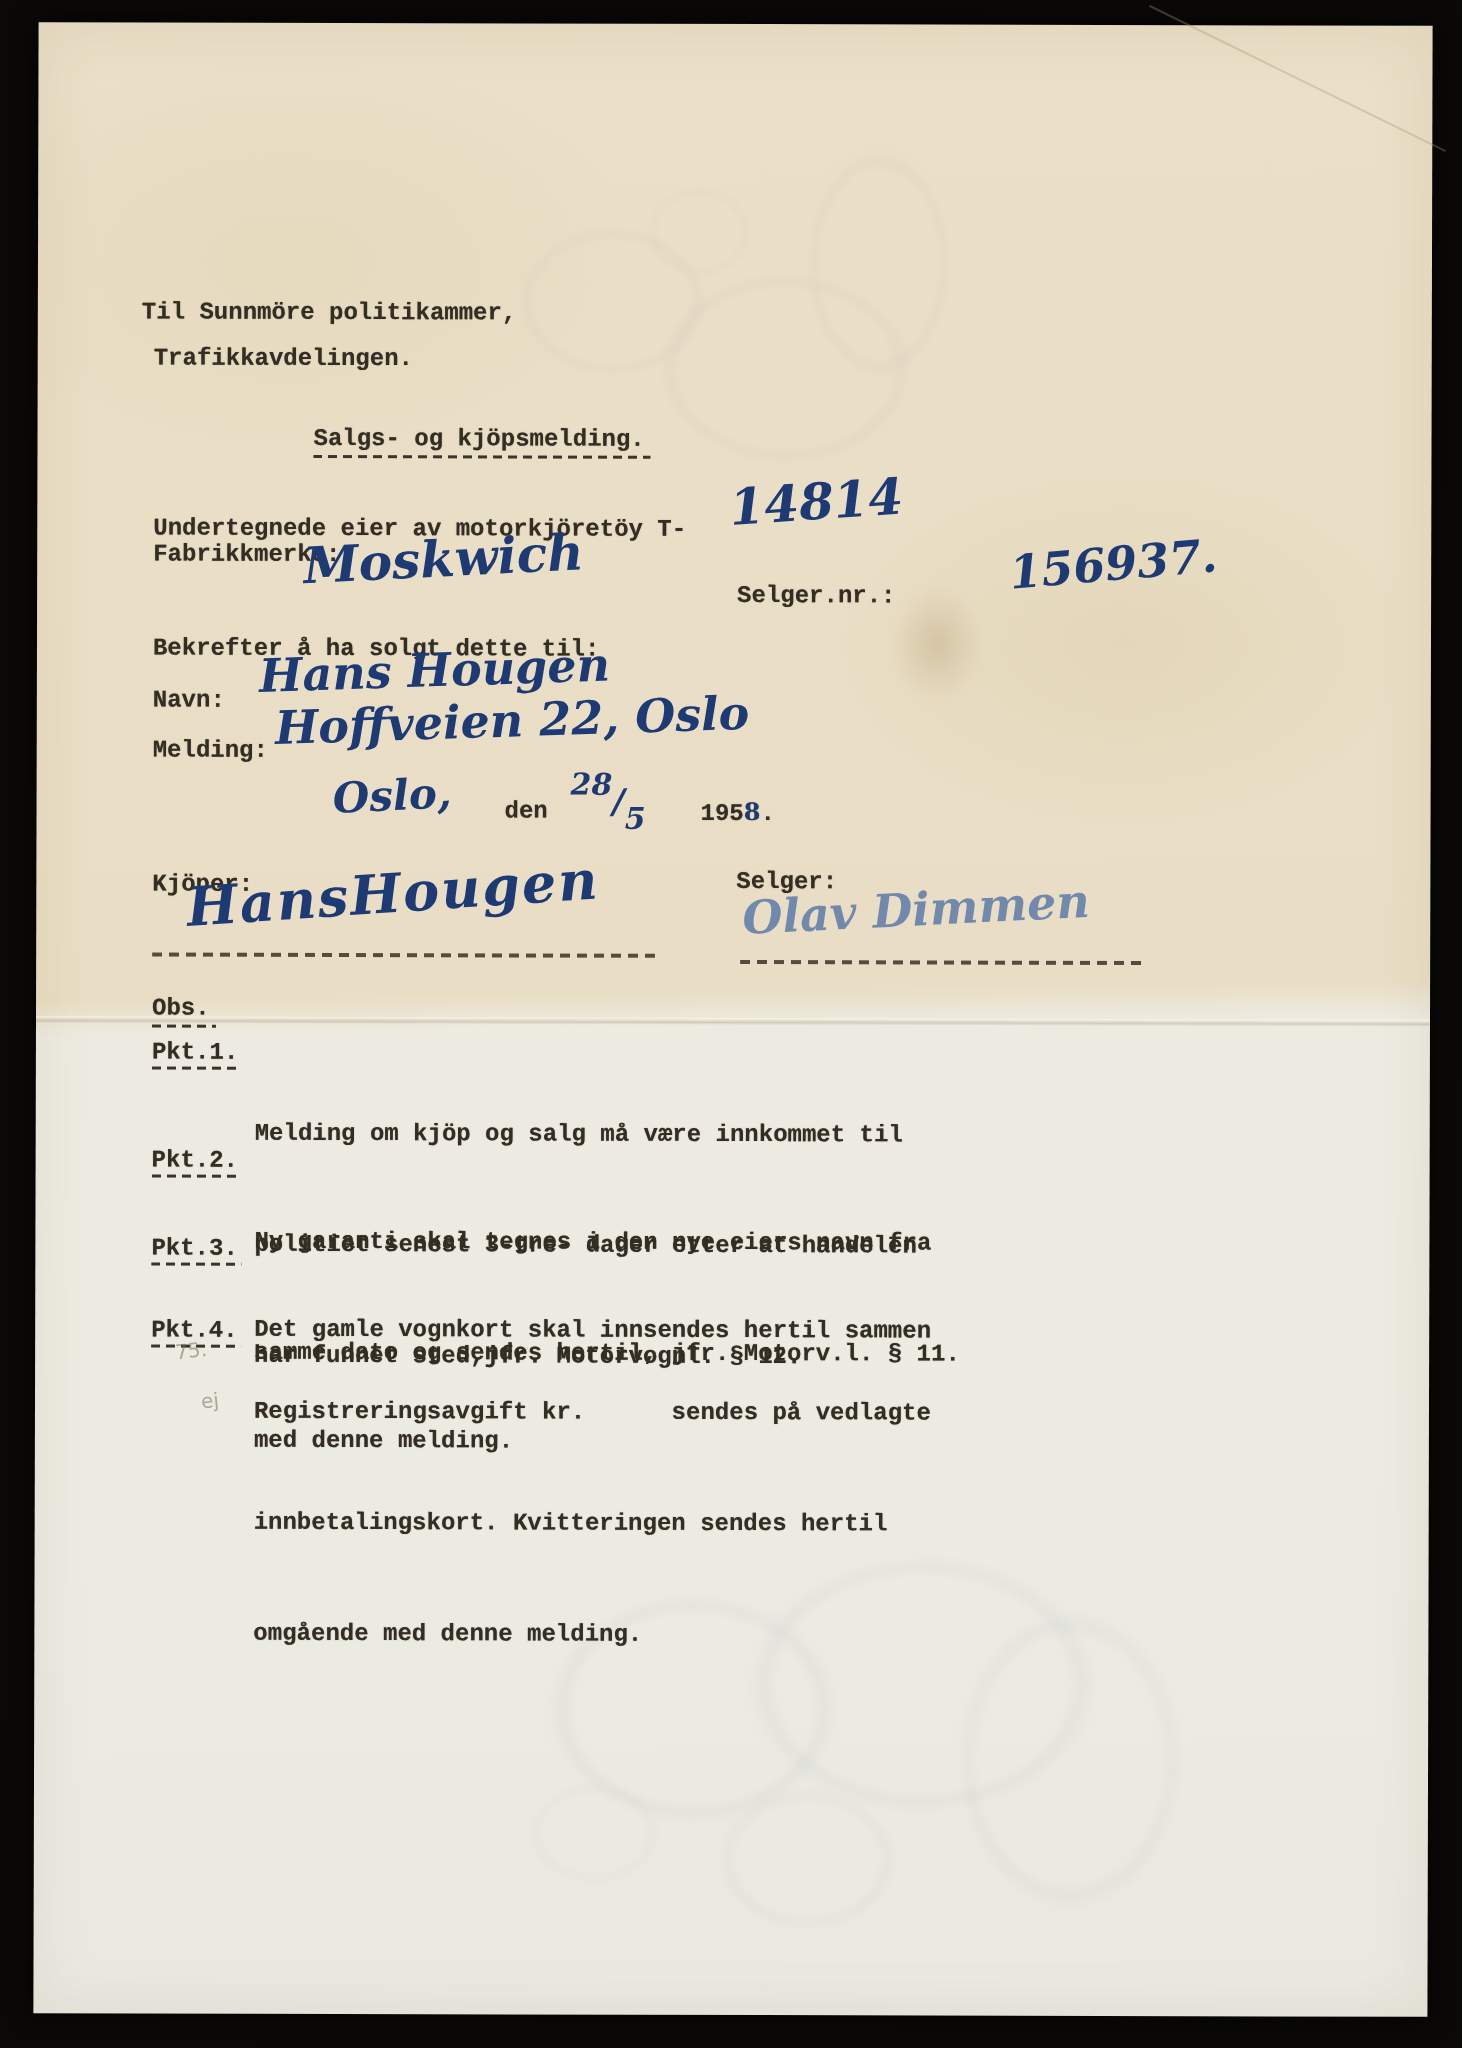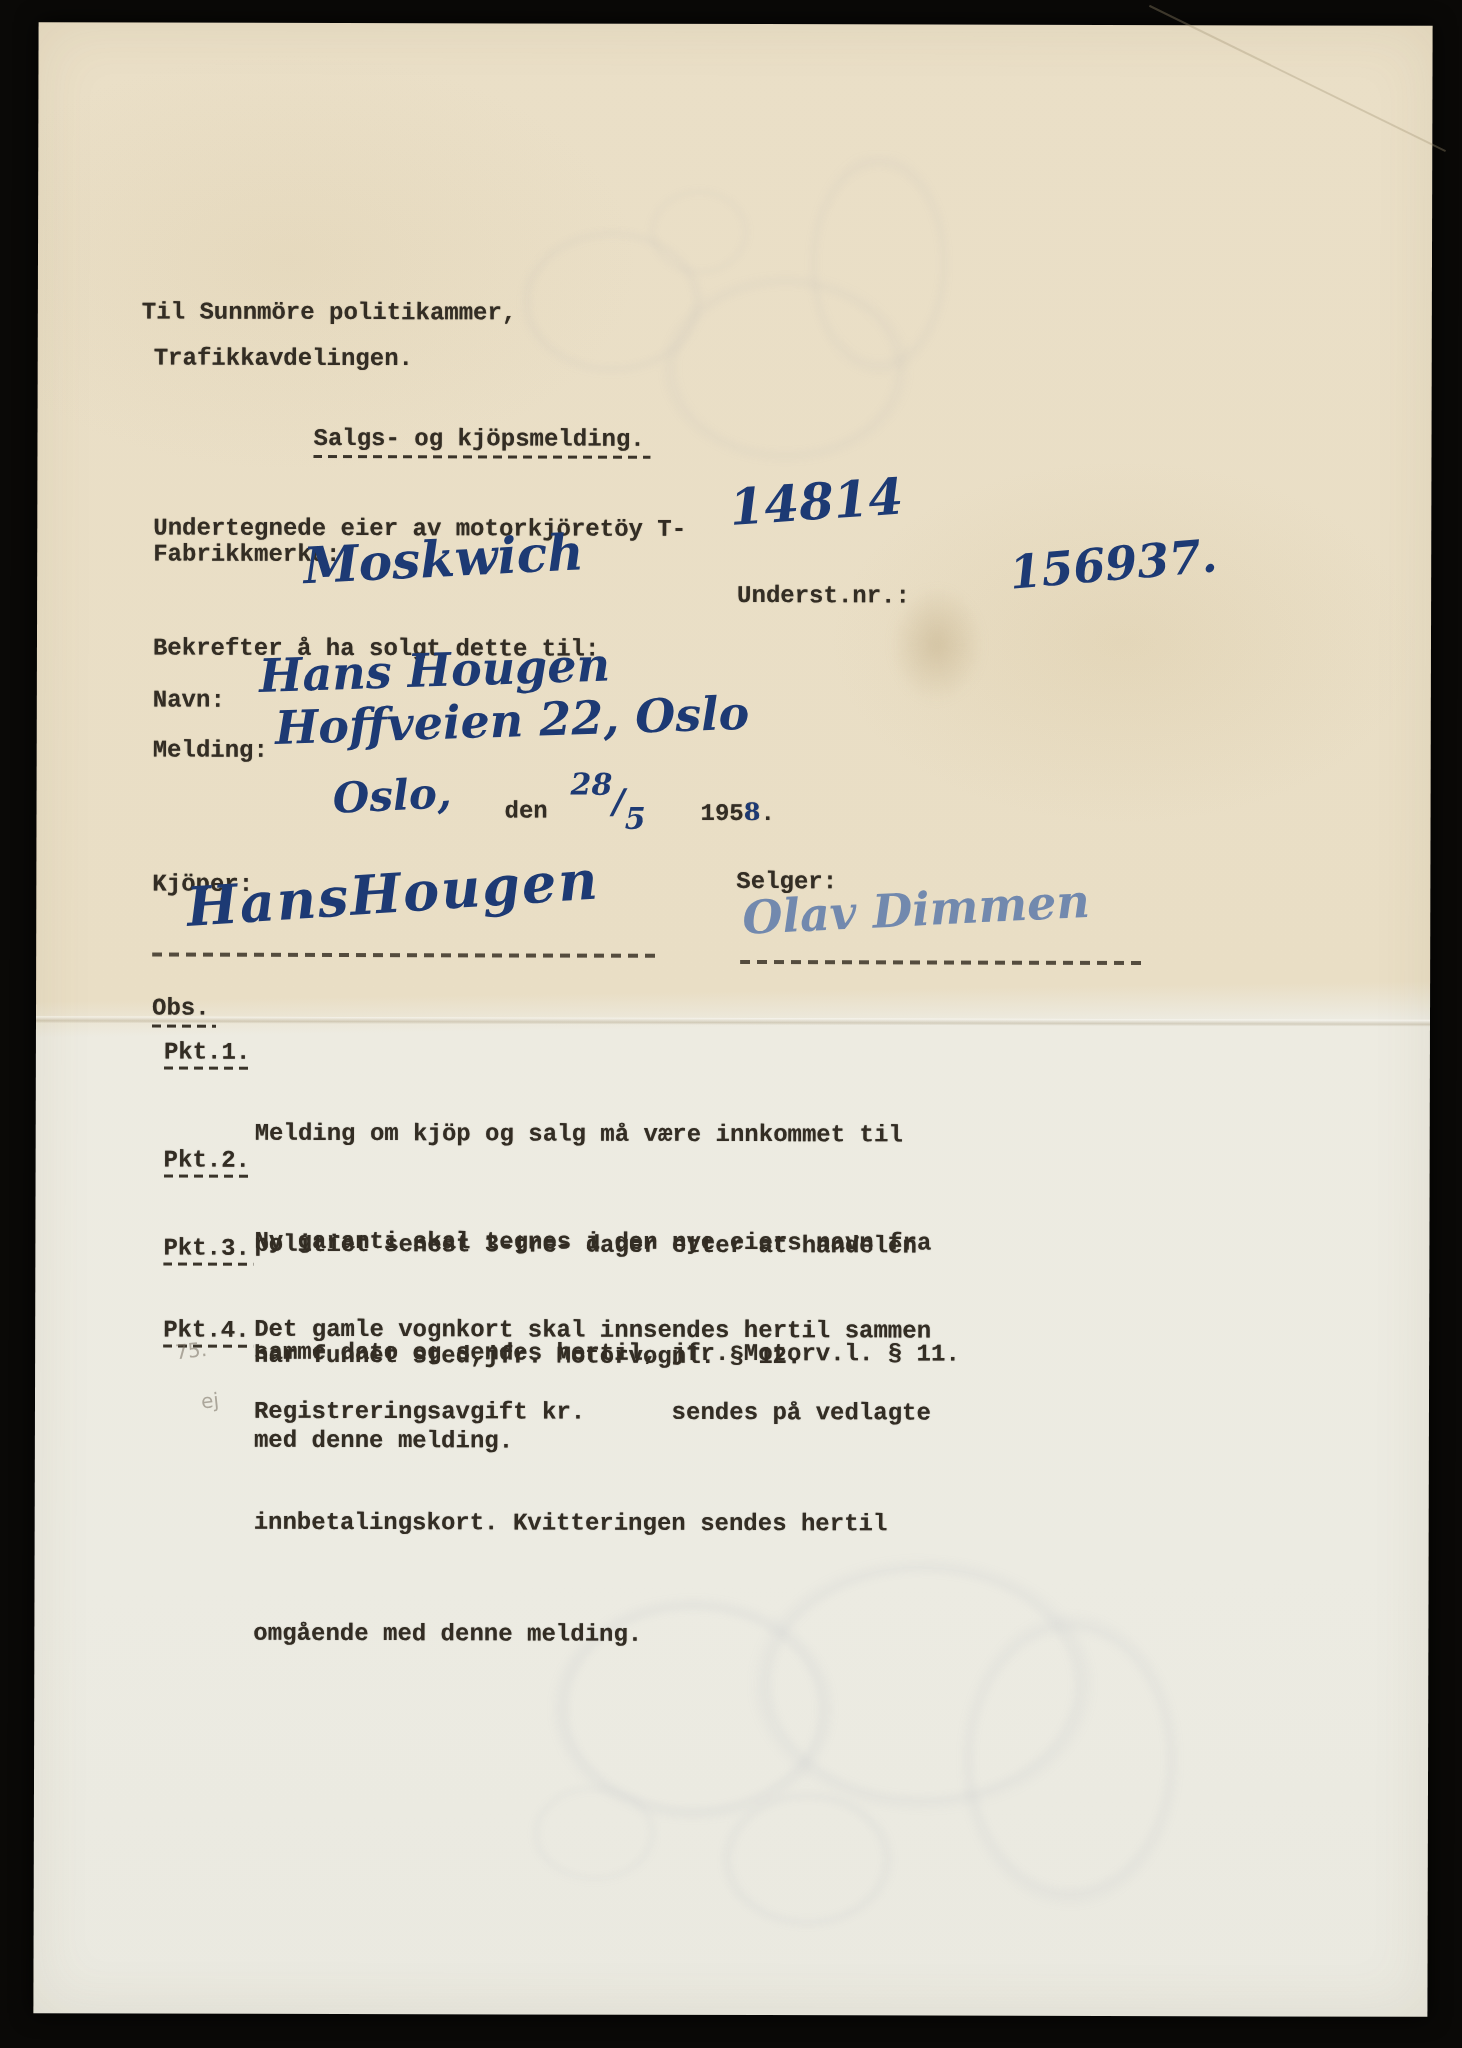--- a/index.html
+++ b/index.html
@@ -35,21 +35,21 @@
     font-style:italic;
     font-weight:700;
     color:#1d3a74;
     white-space:pre;
   }
   .dash-u{padding-bottom:7px;}
   .dash-u::after{
     content:"";position:absolute;left:0;right:-6px;bottom:0;height:3px;
     background:repeating-linear-gradient(90deg,#3a342a 0 9px,transparent 9px 15px);
   }
-  .pkt-label{padding-bottom:5px;margin-left:12px;}
+  .pkt-label{padding-bottom:5px;}
   .pkt-label::after{
     content:"";position:absolute;left:0;right:-4px;bottom:0;height:3px;
     background:repeating-linear-gradient(90deg,#3a342a 0 9px,transparent 9px 15px);
   }
   .sigline{
     position:absolute;height:4px;
     background:repeating-linear-gradient(90deg,#3a3226 0 10px,transparent 10px 17px);
     opacity:.85;
   }
   .ink8{color:#1d3a74;font-family:"DejaVu Serif",serif;font-weight:700;}
@@ -110,21 +110,21 @@
     <div class="typed" style="left:104px;top:278px">Til Sunnmöre politikammer,</div>
     <div class="typed" style="left:116px;top:324px">Trafikkavdelingen.</div>
 
     <div class="typed dash-u" style="left:276px;top:404px">Salgs- og kjöpsmelding.</div>
 
     <div class="typed" style="left:116px;top:494px">Undertegnede eier av motorkjöretöy T-</div>
     <div class="hand" style="left:692px;top:448px;font-size:50px;transform:rotate(-4deg)">14814</div>
 
     <div class="typed" style="left:116px;top:520px">Fabrikkmerke:</div>
     <div class="hand" style="left:266px;top:506px;font-size:50px;transform:rotate(-3deg)">Moskwich</div>
-    <div class="typed" style="left:700px;top:560px">Underst.nr.:</div>
+    <div class="typed" style="left:700px;top:560px">Selger.nr.:</div>
     <div class="hand" style="left:972px;top:512px;font-size:46px;transform:rotate(-5deg)">156937.</div>
 
     <div class="typed" style="left:116px;top:614px">Bekrefter å ha solgt dette til:</div>
 
     <div class="typed" style="left:116px;top:666px">Navn:</div>
     <div class="hand" style="left:222px;top:620px;font-size:46px;transform:rotate(-2deg)">Hans Hougen</div>
 
     <div class="typed" style="left:116px;top:716px">Melding:</div>
     <div class="hand" style="left:238px;top:670px;font-size:46px;transform:rotate(-2deg)">Hoffveien 22, Oslo</div>
 

